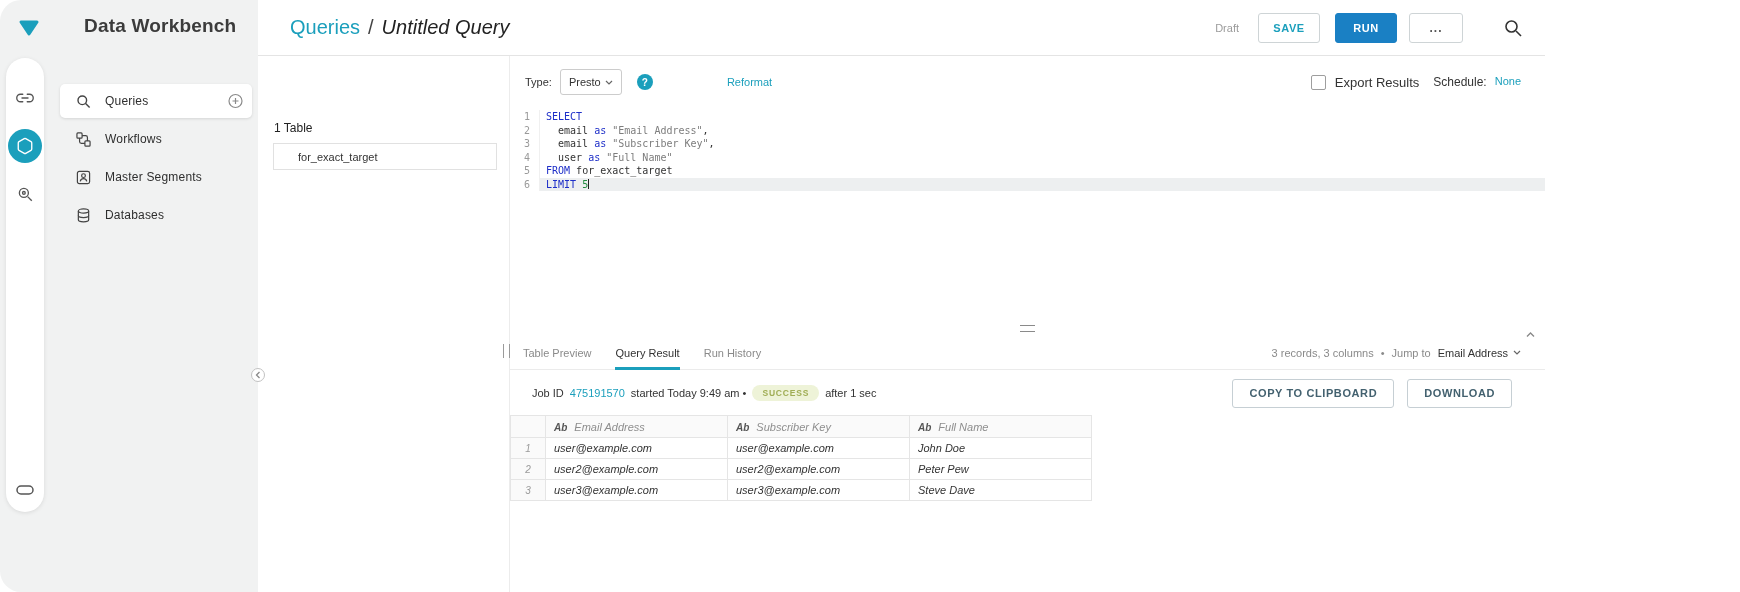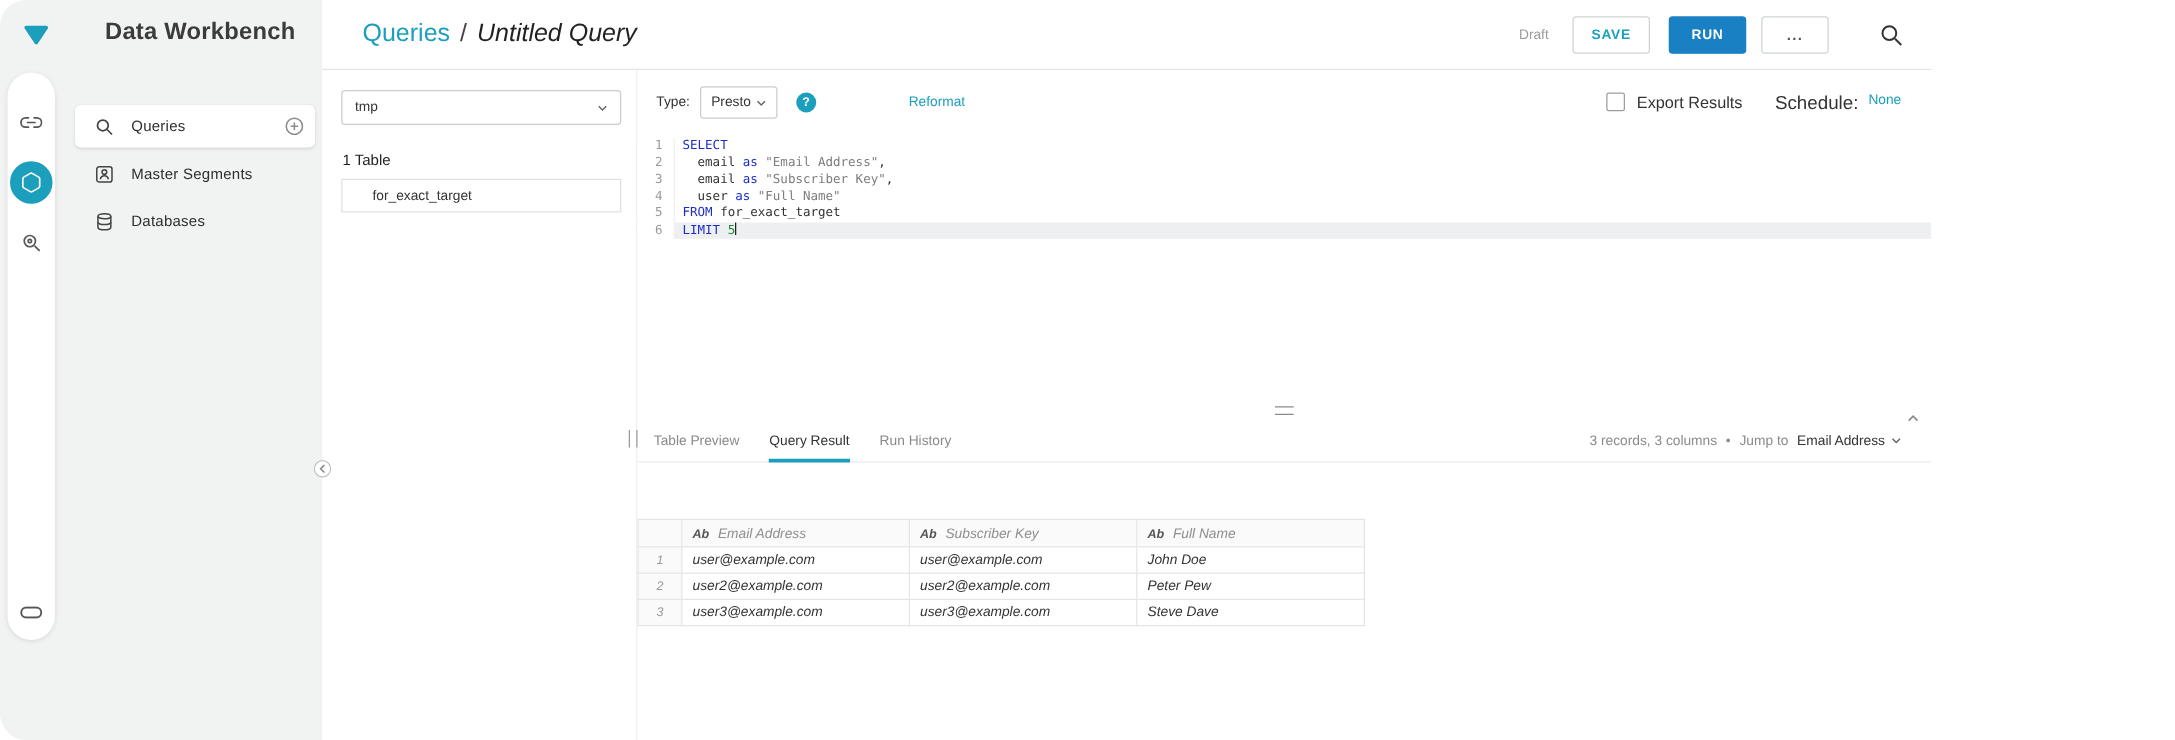--- a/index.html
+++ b/index.html
@@ -62,21 +62,21 @@
                  display:flex;align-items:center;justify-content:space-between;padding:0 8px;
                  box-sizing:border-box;font-size:11px;color:#333;cursor:pointer;background:#fff;}
   .help-bubble{margin-left:15px;width:16px;height:16px;border-radius:50%;background:var(--accent);
                color:#fff;font-size:10px;font-weight:bold;display:flex;align-items:center;
                justify-content:center;cursor:pointer;}
   .reformat{margin-left:38px;font-size:11px;color:var(--accent);cursor:pointer;padding-left:36px;}
   .export-wrap{margin-left:auto;display:flex;align-items:flex-start;}
   .checkbox{width:15px;height:15px;border:1px solid #9e9e9e;border-radius:2px;background:#fff;
             cursor:pointer;box-sizing:border-box;}
   .export-label{margin-left:9px;font-size:13px;color:#333;}
-  .schedule-label{margin-left:26px;font-size:15px;color:#333;}
+  .schedule-label{margin-left:14px;font-size:12px;color:#333;}
   .schedule-value{margin-left:8px;font-size:11px;color:var(--accent);cursor:pointer;}
 
   
   .code-area{position:absolute;left:0;top:54px;width:100%;height:214px;cursor:text;
              font-family:"DejaVu Sans Mono",monospace;font-size:10px;line-height:13.5px;overflow:hidden;}
   .code-line{display:flex;}
   .code-line .ln{width:30px;flex:0 0 30px;text-align:right;padding-right:9px;color:#9a9a9a;
                  background:#fff;box-sizing:border-box;border-right:1px solid #f0f0f0;}
   .code-line .body{flex:1;padding-left:6px;white-space:pre;}
   .code-line.active .body{background:#edeff0;}
@@ -171,20 +171,30 @@
         <span class="nav-plus">
           <svg width="15" height="15" viewBox="0 0 15 15" fill="none" stroke="#8a8a8a" stroke-width="1.2">
               <circle cx="7.5" cy="7.5" r="6.5"></circle>
               <path d="M7.5 4.5v6M4.5 7.5h6"></path>
             </svg>
         </span>
       </div>
       <div class="nav-item">
         <span>
           <svg width="15" height="15" viewBox="0 0 16 16" fill="none" stroke="#444" stroke-width="1.3">
+              <rect x="1" y="1" width="5.5" height="5.5" rx="1"></rect>
+              <rect x="9.5" y="9.5" width="5.5" height="5.5" rx="1"></rect>
+              <path d="M3.8 6.5v3.7a2 2 0 0 0 2 2h3.7M12.2 9.5V5.8a2 2 0 0 0-2-2H6.5"></path>
+            </svg>
+        </span>
+        <span class="nav-label">Workflows</span>
+      </div>
+      <div class="nav-item">
+        <span>
+          <svg width="15" height="15" viewBox="0 0 16 16" fill="none" stroke="#444" stroke-width="1.3">
               <rect x="1.5" y="1.5" width="13" height="13" rx="2"></rect>
               <circle cx="8" cy="6" r="2"></circle>
               <path d="M4.5 12.2c.5-2 2-3 3.5-3s3 1 3.5 3"></path>
             </svg>
         </span>
         <span class="nav-label">Master Segments</span>
       </div>
       <div class="nav-item">
         <span>
           <svg width="15" height="15" viewBox="0 0 16 16" fill="none" stroke="#444" stroke-width="1.3">
@@ -218,26 +228,20 @@
       <span class="search-btn">
         <svg width="20" height="20" viewBox="0 0 20 20" fill="none" stroke="#333" stroke-width="1.6">
             <circle cx="8.5" cy="8.5" r="5.5"></circle>
             <path d="M13 13l5 5"></path>
           </svg>
       </span>
     </div>
   </div>
 
   <div class="browser">
-    <div class="db-select">
-      <span>tmp</span>
-      <svg width="8" height="5" viewBox="0 0 8 5" fill="none" stroke="#666" stroke-width="1.2">
-          <path d="M1 1l3 3 3-3"></path>
-        </svg>
-    </div>
     <div class="table-count">1 Table</div>
     <div class="table-item">for_exact_target</div>
   </div>
 
   <div class="workspace">
 
     <div class="qtoolbar">
       <span class="type-label">Type:</span>
       <div class="engine-select">
         <span>Presto</span>
@@ -305,20 +309,33 @@
             <span>Email Address</span>
             <svg width="8" height="5" viewBox="0 0 8 5" fill="none" stroke="#666" stroke-width="1.2">
                 <path d="M1 1l3 3 3-3"></path>
               </svg>
           </span>
         </div>
       </div>
 
       <span class="panel-grip" style="top:12px"></span>
 
+      <div class="jobbar">
+        <div class="job-info">
+          <span>Job ID</span>
+          <span class="job-id">475191570</span>
+          <span>started Today 9:49 am •</span>
+          <span class="badge">SUCCESS</span>
+          <span>after 1 sec</span>
+        </div>
+        <div class="job-actions">
+          <div class="btn btn-ghost">COPY TO CLIPBOARD</div>
+          <div class="btn btn-ghost">DOWNLOAD</div>
+        </div>
+      </div>
 
       <table class="rtable">
         <colgroup>
             <col style="width:35px">
             <col style="width:182px">
             <col style="width:182px">
             <col style="width:182px">
           </colgroup>
         <thead>
           <tr>

